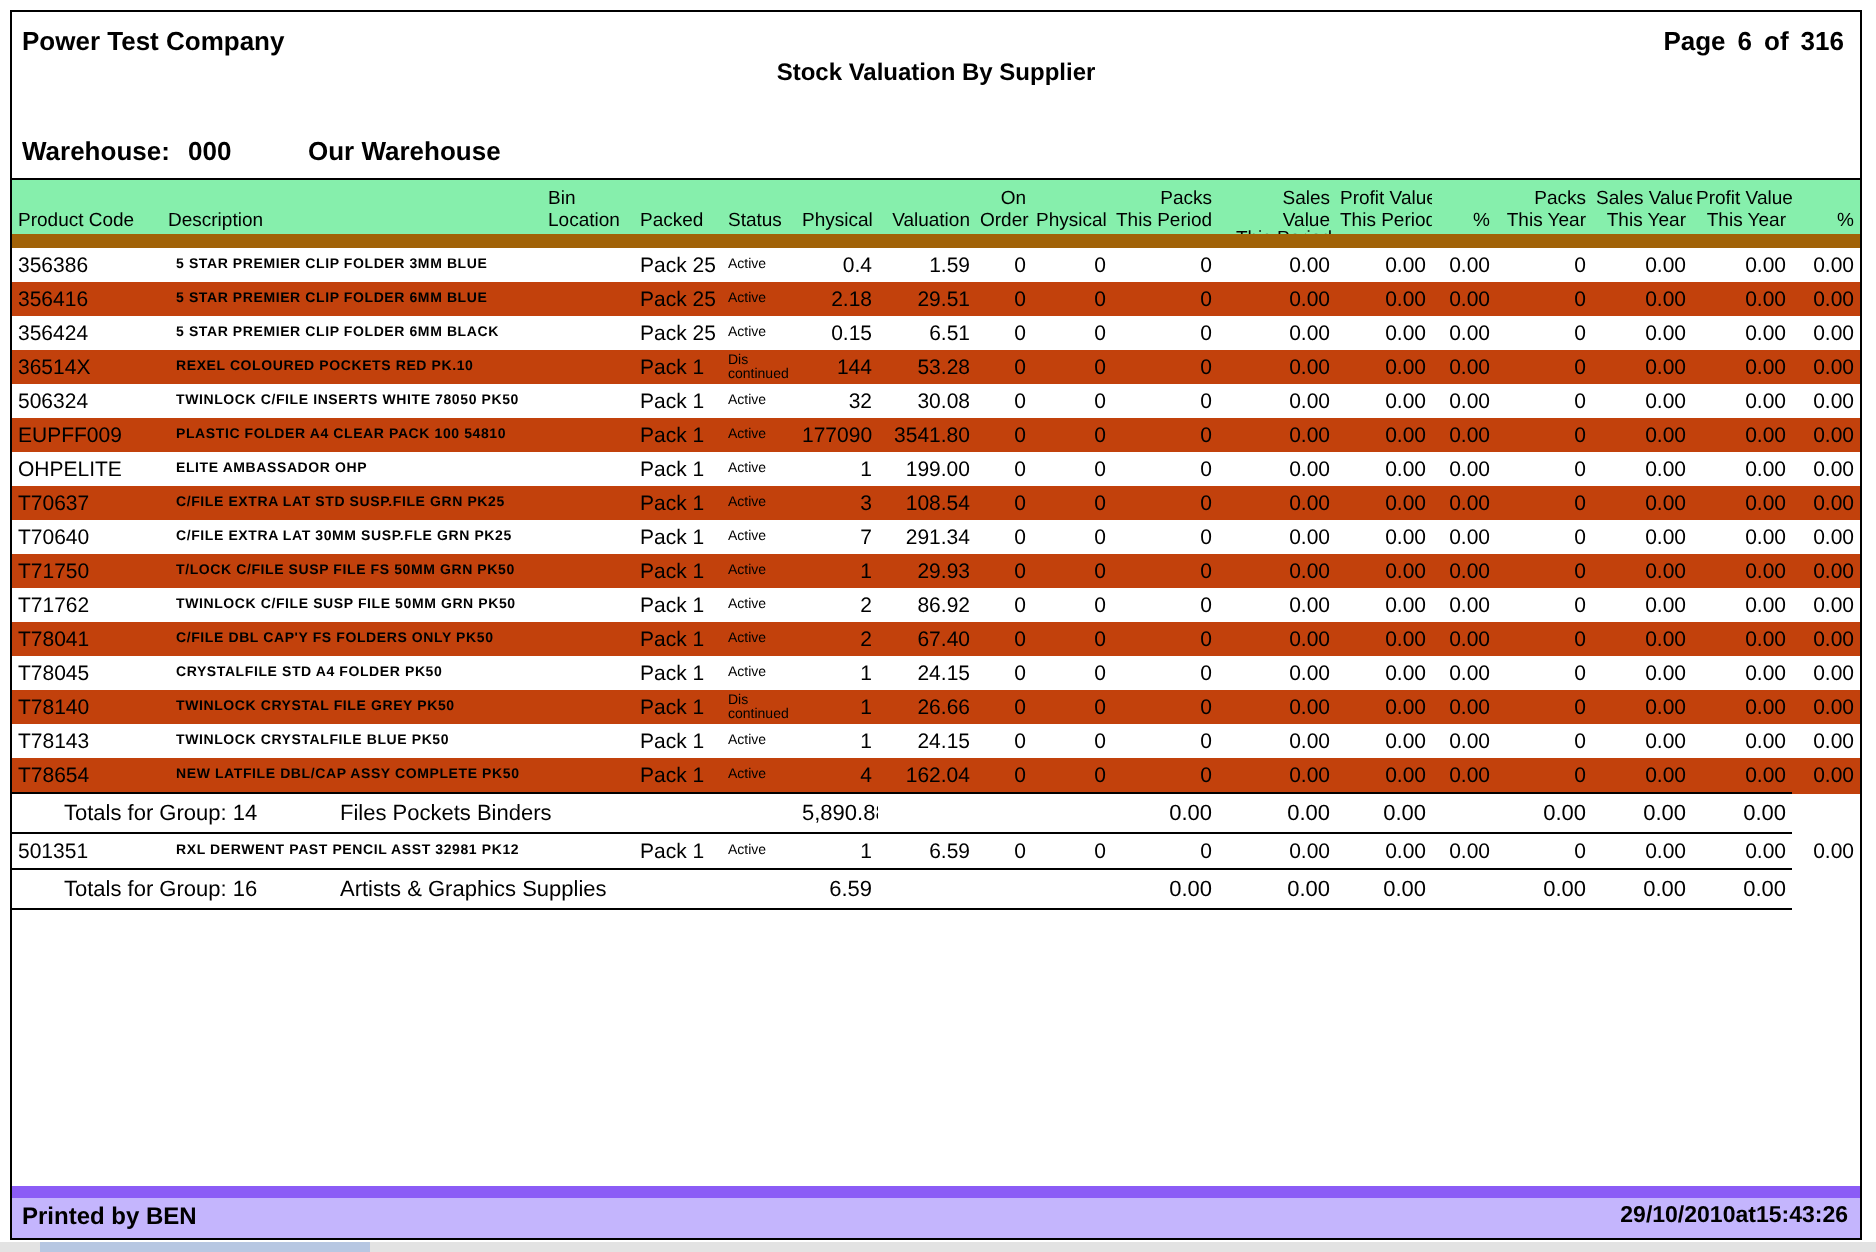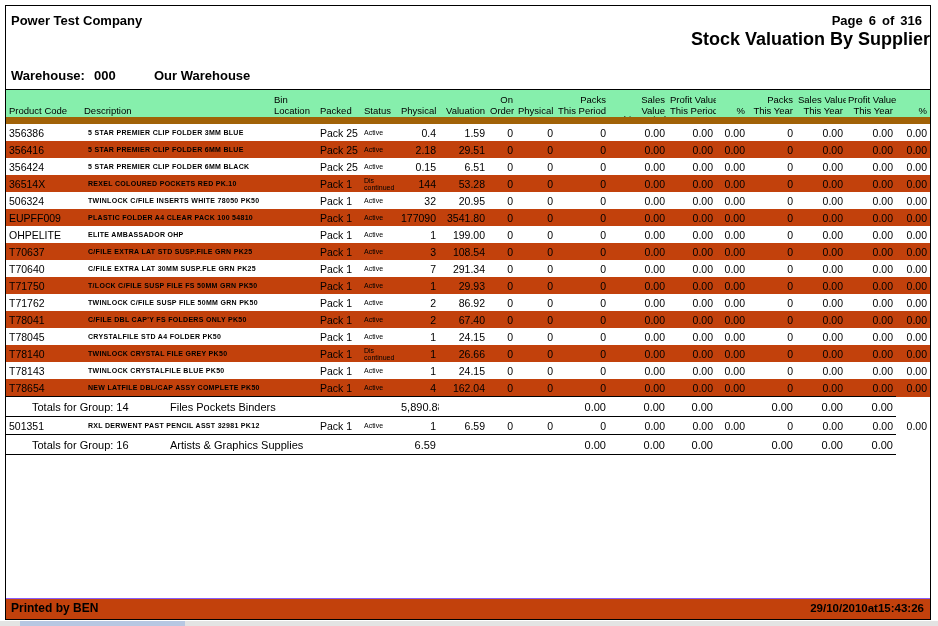--- a/index.html
+++ b/index.html
@@ -9,21 +9,21 @@
     -webkit-font-smoothing:none;
   }
   .page {
     position:absolute; left:5px; top:5px; width:924px; height:613px;
     border:1px solid #000; background:#fff; overflow:hidden;
   }
   
   .report-head { position:relative; height:83px; }
   .company { position:absolute; left:5px; top:7px; font-size:13px; font-weight:bold; }
   .pageinfo { position:absolute; right:8px; top:7px; font-size:13px; font-weight:bold; display:flex; gap:6px; }
-  .title    { position:absolute; top:23px; left:0; right:0; text-align:right; font-size:18px; font-weight:bold; }
+  .title    { position:absolute; top:23px; left:0; right:0; text-align:center; font-size:12px; font-weight:bold; }
   .subtitle { position:absolute; top:39px; left:0; right:0; text-align:center; font-size:12.5px; font-weight:bold; }
   .warehouse { position:absolute; top:62px; left:0; right:0; height:16px; font-size:13px; font-weight:bold; }
   .wh-label { position:absolute; left:5px; }
   .wh-code  { position:absolute; left:88px; }
   .wh-name  { position:absolute; left:148px; }
   
   table { width:924px; border-collapse:collapse; table-layout:fixed; }
   thead th {
     background:#86efac; font-weight:normal; font-size:9.5px; line-height:11px;
     height:26px; vertical-align:bottom; padding:0 2px 1px 2px;
@@ -42,21 +42,21 @@
   td.c-status { font-size:7px; line-height:7px; white-space:pre-line; padding-left:5px; }
   th.c-bin { padding-left:6px; } th.c-packed { padding-left:6px; } th.c-status { padding-left:5px; }
   tr.total td {
     border-top:1px solid #000; border-bottom:1px solid #000;
     height:19px; font-size:11px; background:#fff;
   }
   .c-total-label { position:relative; }
   .t-label { display:inline-block; margin-left:24px; width:138px; font-size:11px; }
   .t-name  { display:inline-block; font-size:11px; }
   
-  .footer { position:absolute; left:0; right:0; bottom:0; height:20px; border-top:1px solid #8b5cf6; background:#c2410c; }
+  .footer { position:absolute; left:0; right:0; bottom:0; height:20px; border-top:6px solid #8b5cf6; background:#c4b5fd; }
   .printed  { position:absolute; left:5px; top:2px; font-size:12px; font-weight:bold; }
   .datetime { position:absolute; right:6px; top:3px; font-size:11.5px; font-weight:bold; display:flex; }
   
   .bottom-strip { position:absolute; left:0; top:621px; width:938px; height:5px; background:#e3e3e3; }
   .bottom-strip .blue { position:absolute; left:20px; top:0; width:165px; height:5px; background:#b7c7e2; }
 </style>
 </head>
 <body>
 
 <div class="page">
@@ -239,21 +239,21 @@
           <td class="c-num">0.00</td>
           <td class="c-num">0.00</td>
         </tr>
         <tr class="item">
           <td class="c-left c-code">506324</td>
           <td class="c-left c-desc">TWINLOCK C/FILE INSERTS WHITE 78050 PK50</td>
           <td class="c-left"></td>
           <td class="c-left c-packed">Pack 1</td>
           <td class="c-left c-status">Active</td>
           <td class="c-num">32</td>
-          <td class="c-num">20.95</td>
+          <td class="c-num">30.08</td>
           <td class="c-num">0</td>
           <td class="c-num">0</td>
           <td class="c-num">0</td>
           <td class="c-num">0.00</td>
           <td class="c-num">0.00</td>
           <td class="c-num">0.00</td>
           <td class="c-num">0</td>
           <td class="c-num">0.00</td>
           <td class="c-num">0.00</td>
           <td class="c-num">0.00</td>

